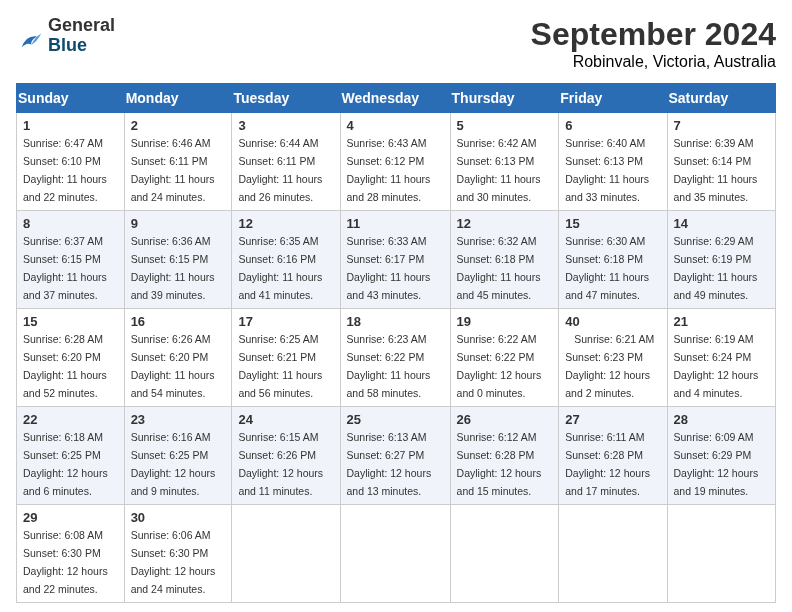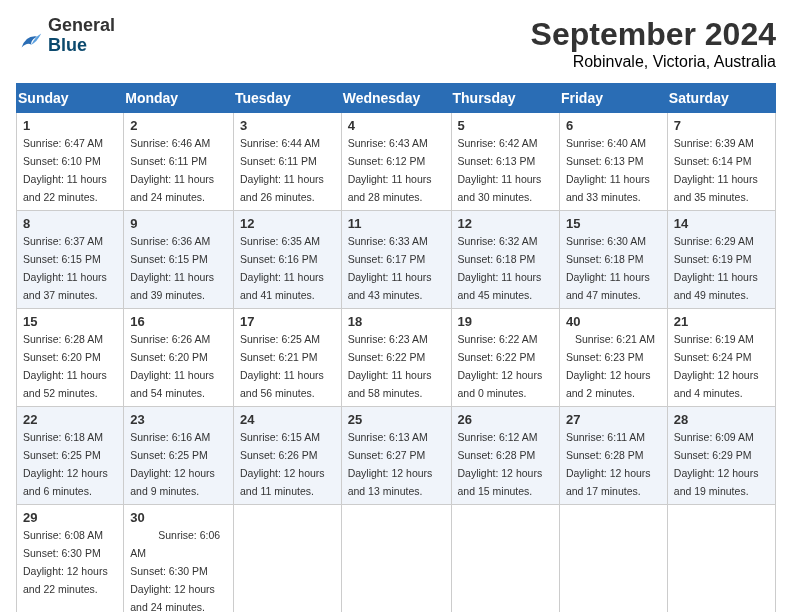--- a/index.html
+++ b/index.html
@@ -239,21 +239,21 @@
         <td><span class="day-number">28</span><span class="day-info" style="white-space: pre-line;">Sunrise: 6:09 AM
 Sunset: 6:29 PM
 Daylight: 12 hours
 and 19 minutes.</span></td>
       </tr>
       <tr>
         <td><span class="day-number">29</span><span class="day-info" style="white-space: pre-line;">Sunrise: 6:08 AM
 Sunset: 6:30 PM
 Daylight: 12 hours
 and 22 minutes.</span></td>
-        <td><span class="day-number">30</span><span class="day-info" style="white-space: pre-line; margin-left: 28px;">Sunrise: 6:06 AM
+        <td><span class="day-number">30</span><span class="day-info" style="white-space: pre-line;">Sunrise: 6:06 AM
 Sunset: 6:30 PM
 Daylight: 12 hours
 and 24 minutes.</span></td>
         <td class="empty-cell"></td>
         <td class="empty-cell"></td>
         <td class="empty-cell"></td>
         <td class="empty-cell"></td>
         <td class="empty-cell"></td>
       </tr>
     </tbody>

